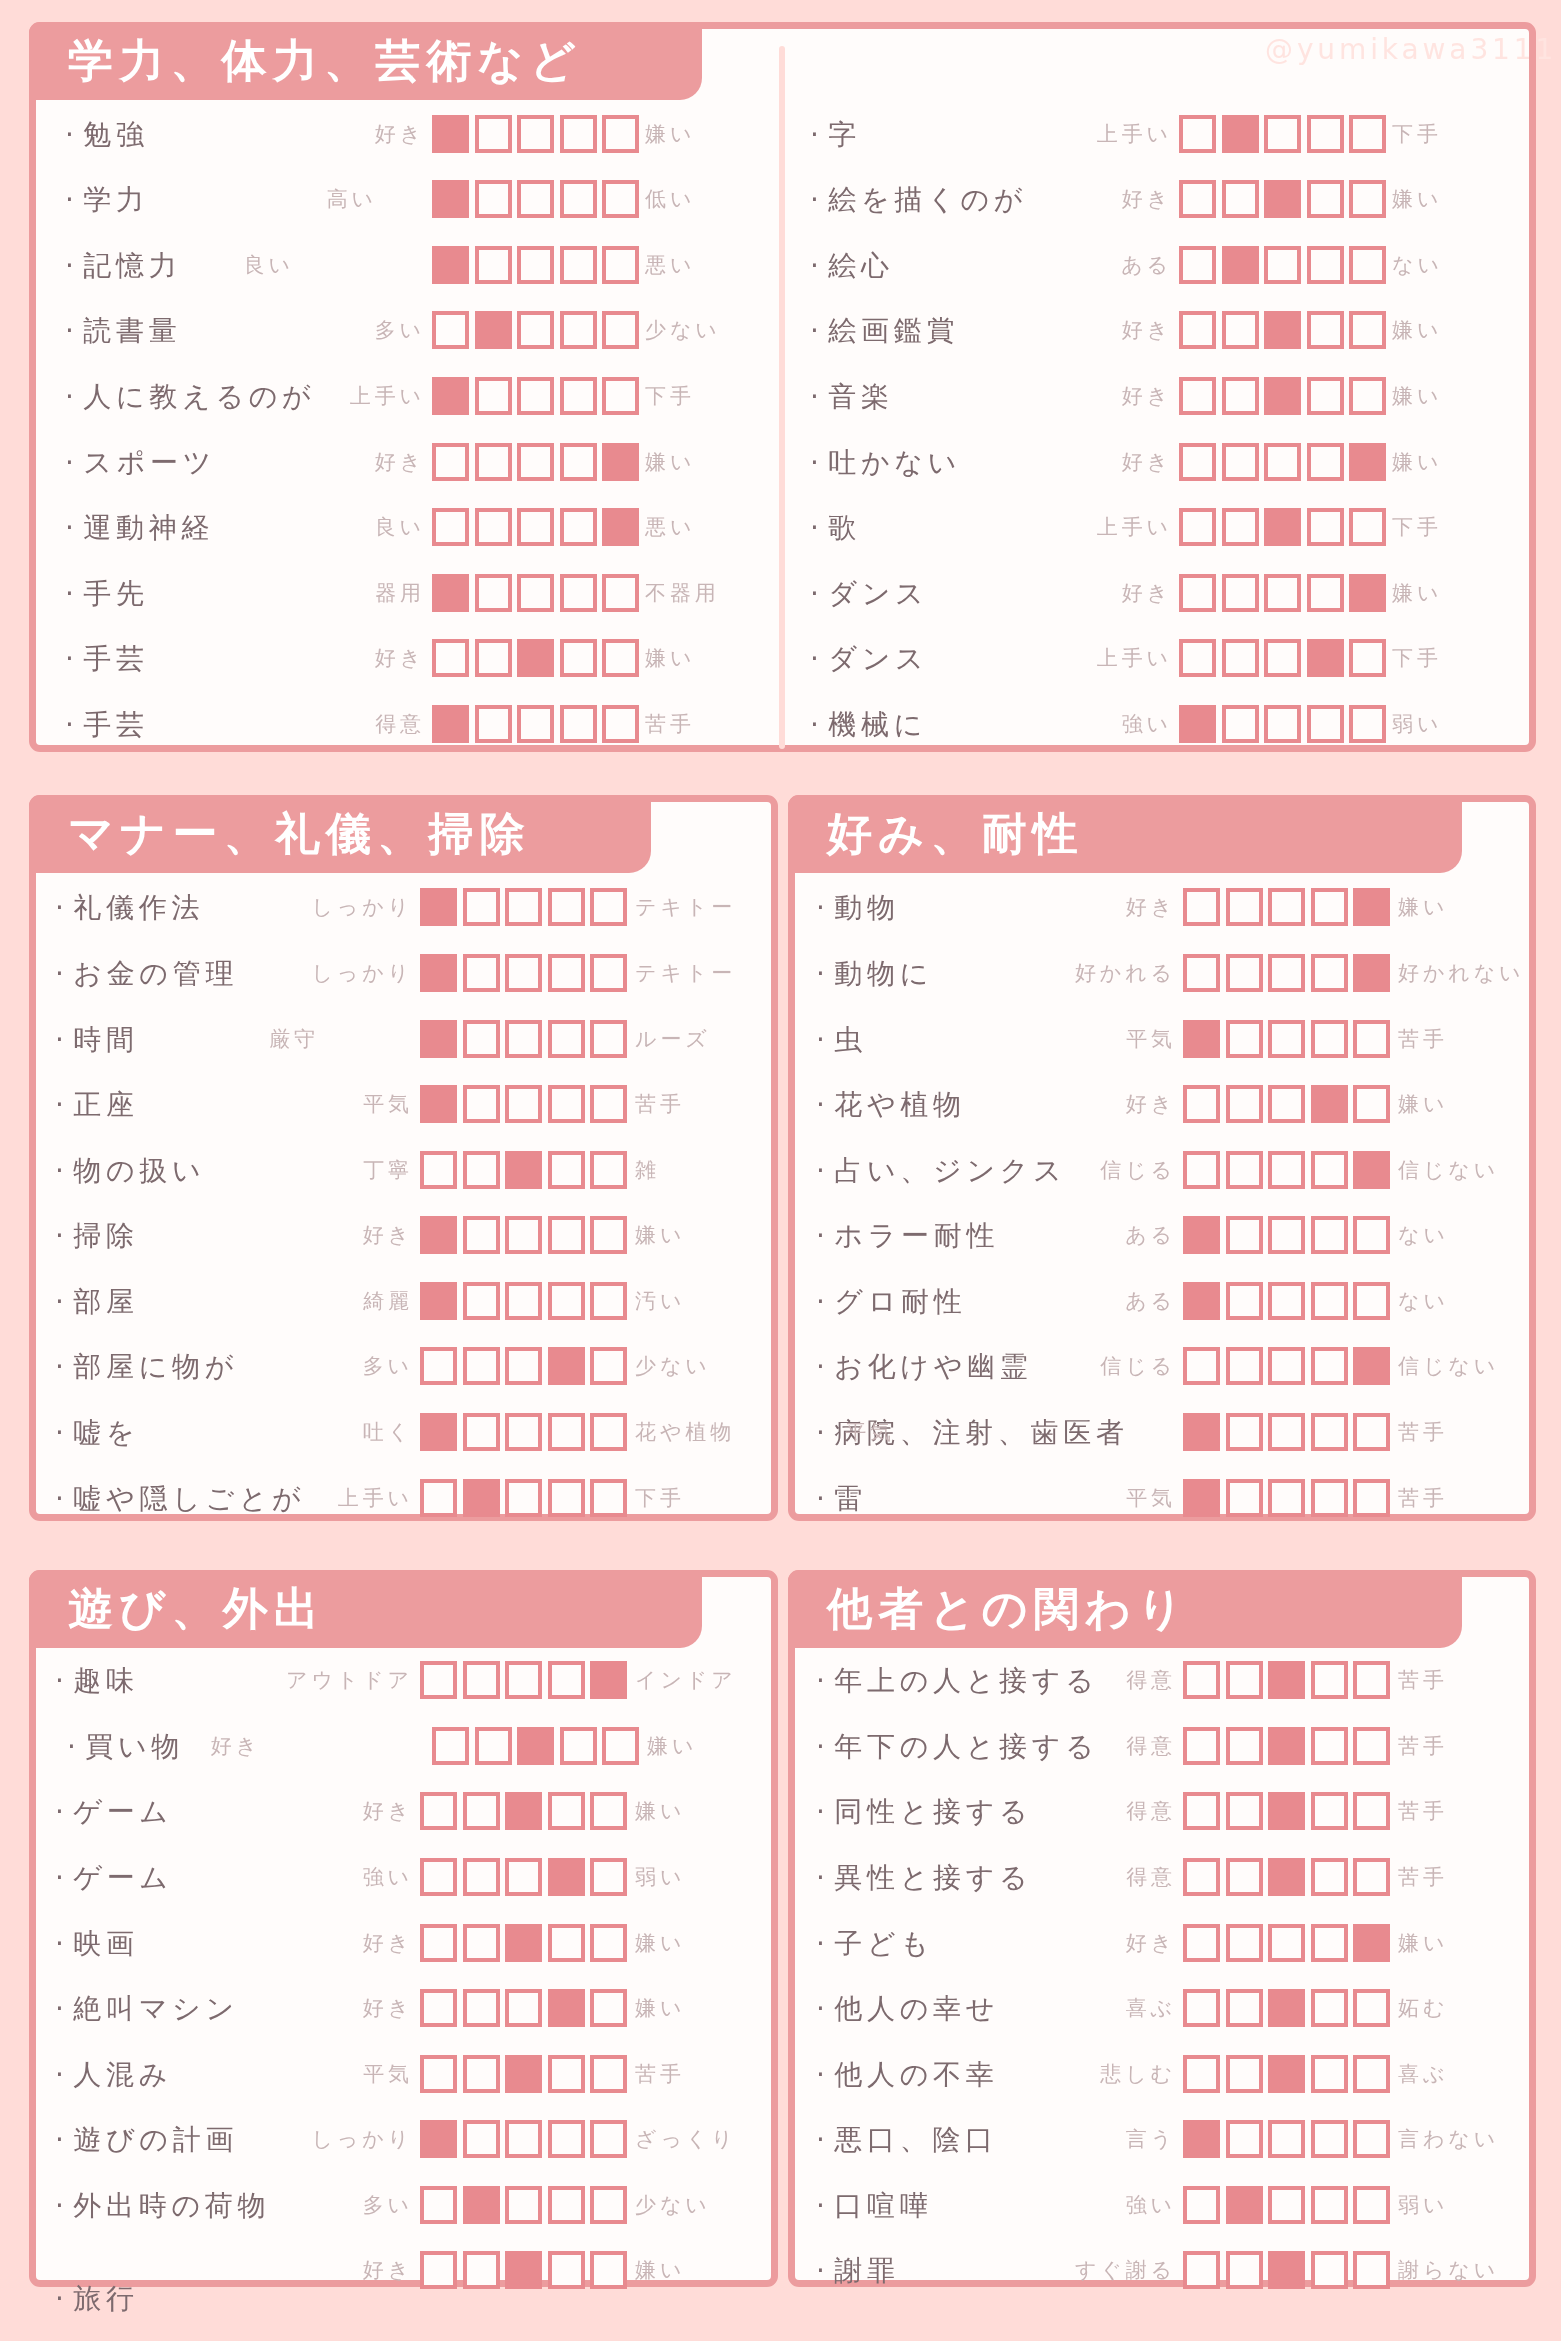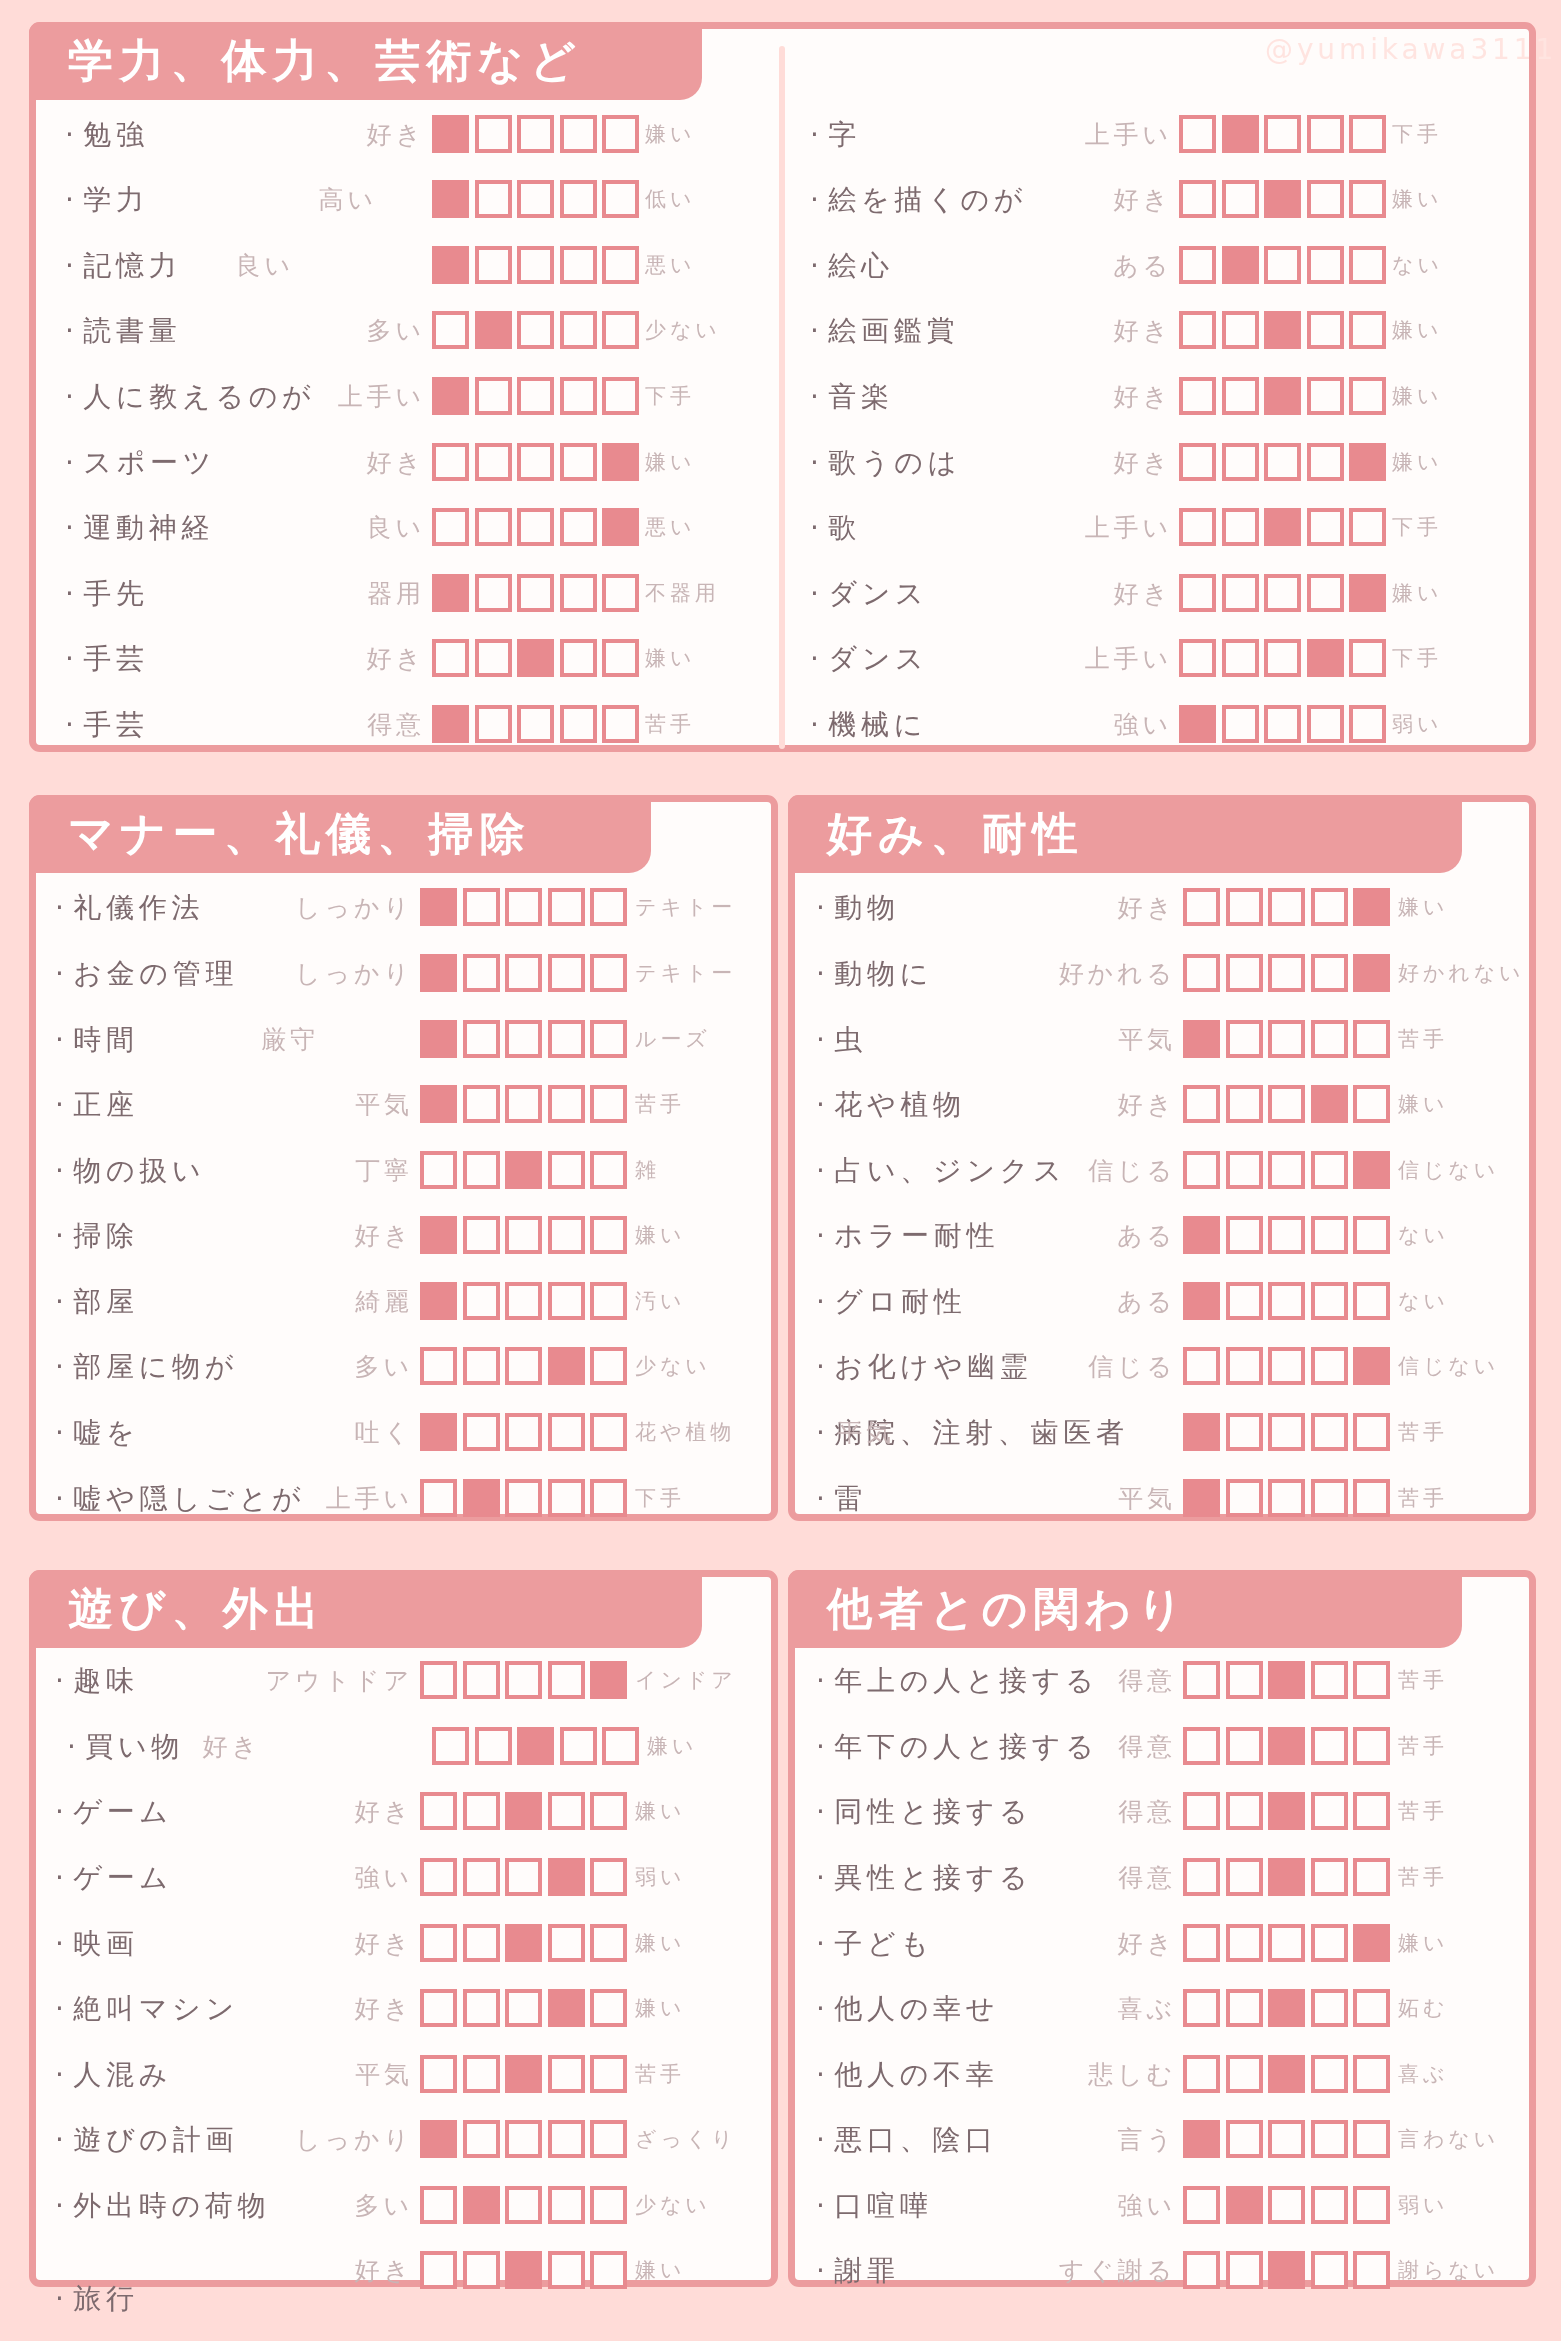--- a/index.html
+++ b/index.html
@@ -5,21 +5,21 @@
   html,body{margin:0;padding:0;}
   body{width:1561px;height:2342px;background:#ffdcd8;position:relative;overflow:hidden;
        font-family:"DejaVu Sans","Liberation Sans",sans-serif;}
   .panel{position:absolute;background:#fffcfb;border:7px solid #ec9c9e;border-radius:11px;box-sizing:border-box;}
   .tab{position:absolute;left:-7px;top:-7px;height:78px;background:#ec9c9e;border-radius:11px 0 22px 0;
        color:#fff;font-size:45px;font-weight:bold;letter-spacing:6.2px;line-height:78px;padding-left:39px;box-sizing:border-box;white-space:nowrap;}
   .divider{position:absolute;width:6.2px;background:#ffdcd8;border-radius:3.1px;}
   .row{position:absolute;height:39px;}
   .label{position:absolute;top:0;line-height:39px;font-size:28px;color:#7d6a6e;letter-spacing:4.7px;white-space:nowrap;}
   .label::before{content:"·";margin-right:4.7px;}
-  .lo{position:absolute;top:0;line-height:39px;font-size:25px;color:#c8b5b6;letter-spacing:3.9px;white-space:nowrap;text-align:right;}
+  .lo{position:absolute;top:0;line-height:39px;font-size:21px;color:#c8b5b6;letter-spacing:3.9px;white-space:nowrap;text-align:right;}
   .hi{position:absolute;top:0;line-height:39px;font-size:21px;color:#c8b5b6;letter-spacing:3.9px;white-space:nowrap;}
   .boxes{position:absolute;top:0;display:flex;gap:5.5px;}
   .box{width:37px;height:38px;box-sizing:border-box;border:4.7px solid #e88a8f;background:#fffcfb;}
   .box.on{background:#e88a8f;}
   .watermark{position:absolute;left:1265px;top:33px;font-size:28px;letter-spacing:3.9px;color:#ffe4e0;}
 </style>
 </head>
 <body>
 
 <div class="panel" style="left:29px;top:22px;width:1507px;height:730px;">
@@ -219,21 +219,21 @@
       <div class="boxes" style="left: 1179px;">
         <span class="box"></span>
         <span class="box"></span>
         <span class="box on"></span>
         <span class="box"></span>
         <span class="box"></span>
       </div>
       <span class="hi" style="left: 1392px;">嫌い</span>
     </div>
     <div class="row" style="left: 0px; top: 443px; width: 1561px;">
-      <span class="label" style="left: 810px;">歌うのは</span>
+      <span class="label" style="left: 810px;">吐かない</span>
       <span class="lo" style="right: 389px;">好き</span>
       <div class="boxes" style="left: 1179px;">
         <span class="box"></span>
         <span class="box"></span>
         <span class="box"></span>
         <span class="box"></span>
         <span class="box on"></span>
       </div>
       <span class="hi" style="left: 1392px;">嫌い</span>
     </div>

